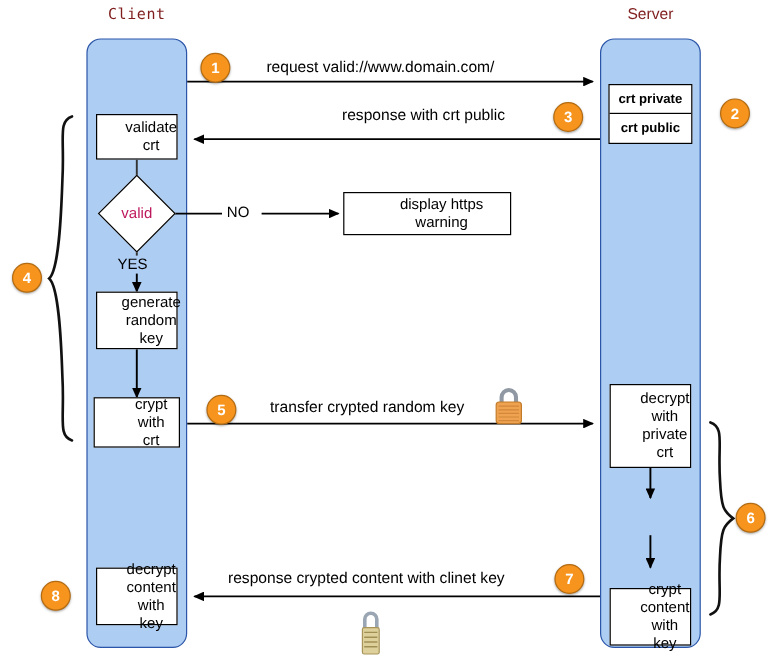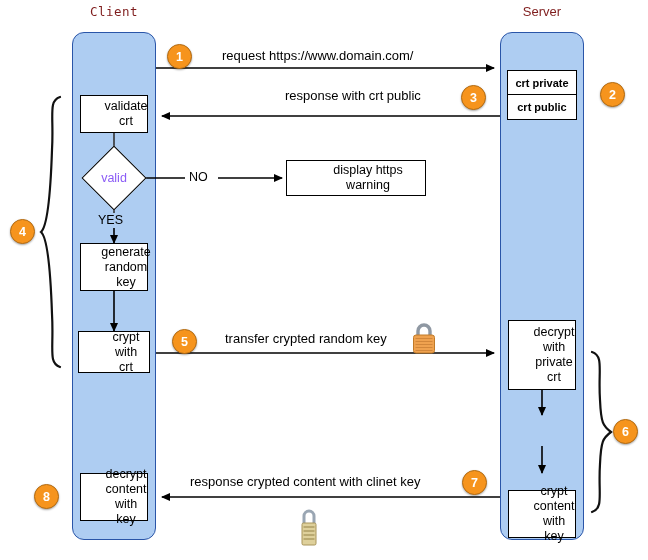--- a/index.html
+++ b/index.html
@@ -64,21 +64,21 @@
     position:absolute;left:0;top:0;
     width:100%;height:100%;
     background:#fff;
     border:1.4px solid #000;
     transform:rotate(45deg);
     box-sizing:border-box;
   }
   .diamond-wrap .dtext{
     position:absolute;left:0;top:0;width:100%;height:100%;
     display:flex;align-items:center;justify-content:center;
-    font-size:12.5px;color:#8b5cf6;
+    font-size:12.5px;color:#be185d;
   }
 
   
   .badge{
     position:absolute;
     width:25px;height:25px;border-radius:50%;
     background:#f6941d;
     border:1px solid #b36b12;
     color:#fff;
     font-size:12.5px;font-weight:bold;
@@ -185,21 +185,21 @@
 
   <div class="pbox" style="left:508px;top:320px;width:68px;height:70px;">
     <span>decrypt<br>with<br>private<br>crt</span>
   </div>
 
 
   <div class="pbox" style="left:508px;top:490px;width:68px;height:48px;">
     <span>crypt<br>content<br>with key</span>
   </div>
 
-  <div class="msg" style="left:222px;top:48px;">request https://www.domain.com/</div>
+  <div class="msg" style="left:222px;top:48px;">request valid://www.domain.com/</div>
   <div class="msg" style="left:285px;top:88px;">response with crt public</div>
   <div class="msg" style="left:225px;top:331px;">transfer crypted random key</div>
   <div class="msg" style="left:190px;top:474px;">response crypted content with clinet key</div>
 
   <div class="lock" style="left:409px;top:320px;width:30px;height:36px;">
     <svg width="30" height="36" viewBox="0 0 30 36">
       <path d="M9,16 L9,11 a6,6 0 0 1 12,0 L21,16" fill="none" stroke="#8f98a3" stroke-width="3.4"></path>
       <rect x="4.5" y="15" width="21" height="18" rx="2.5" fill="#efa24f" stroke="#c07a28" stroke-width="1"></rect>
       <g stroke="#d2873a" stroke-width="1">
         <line x1="6.5" y1="18.5" x2="23.5" y2="18.5"></line>

